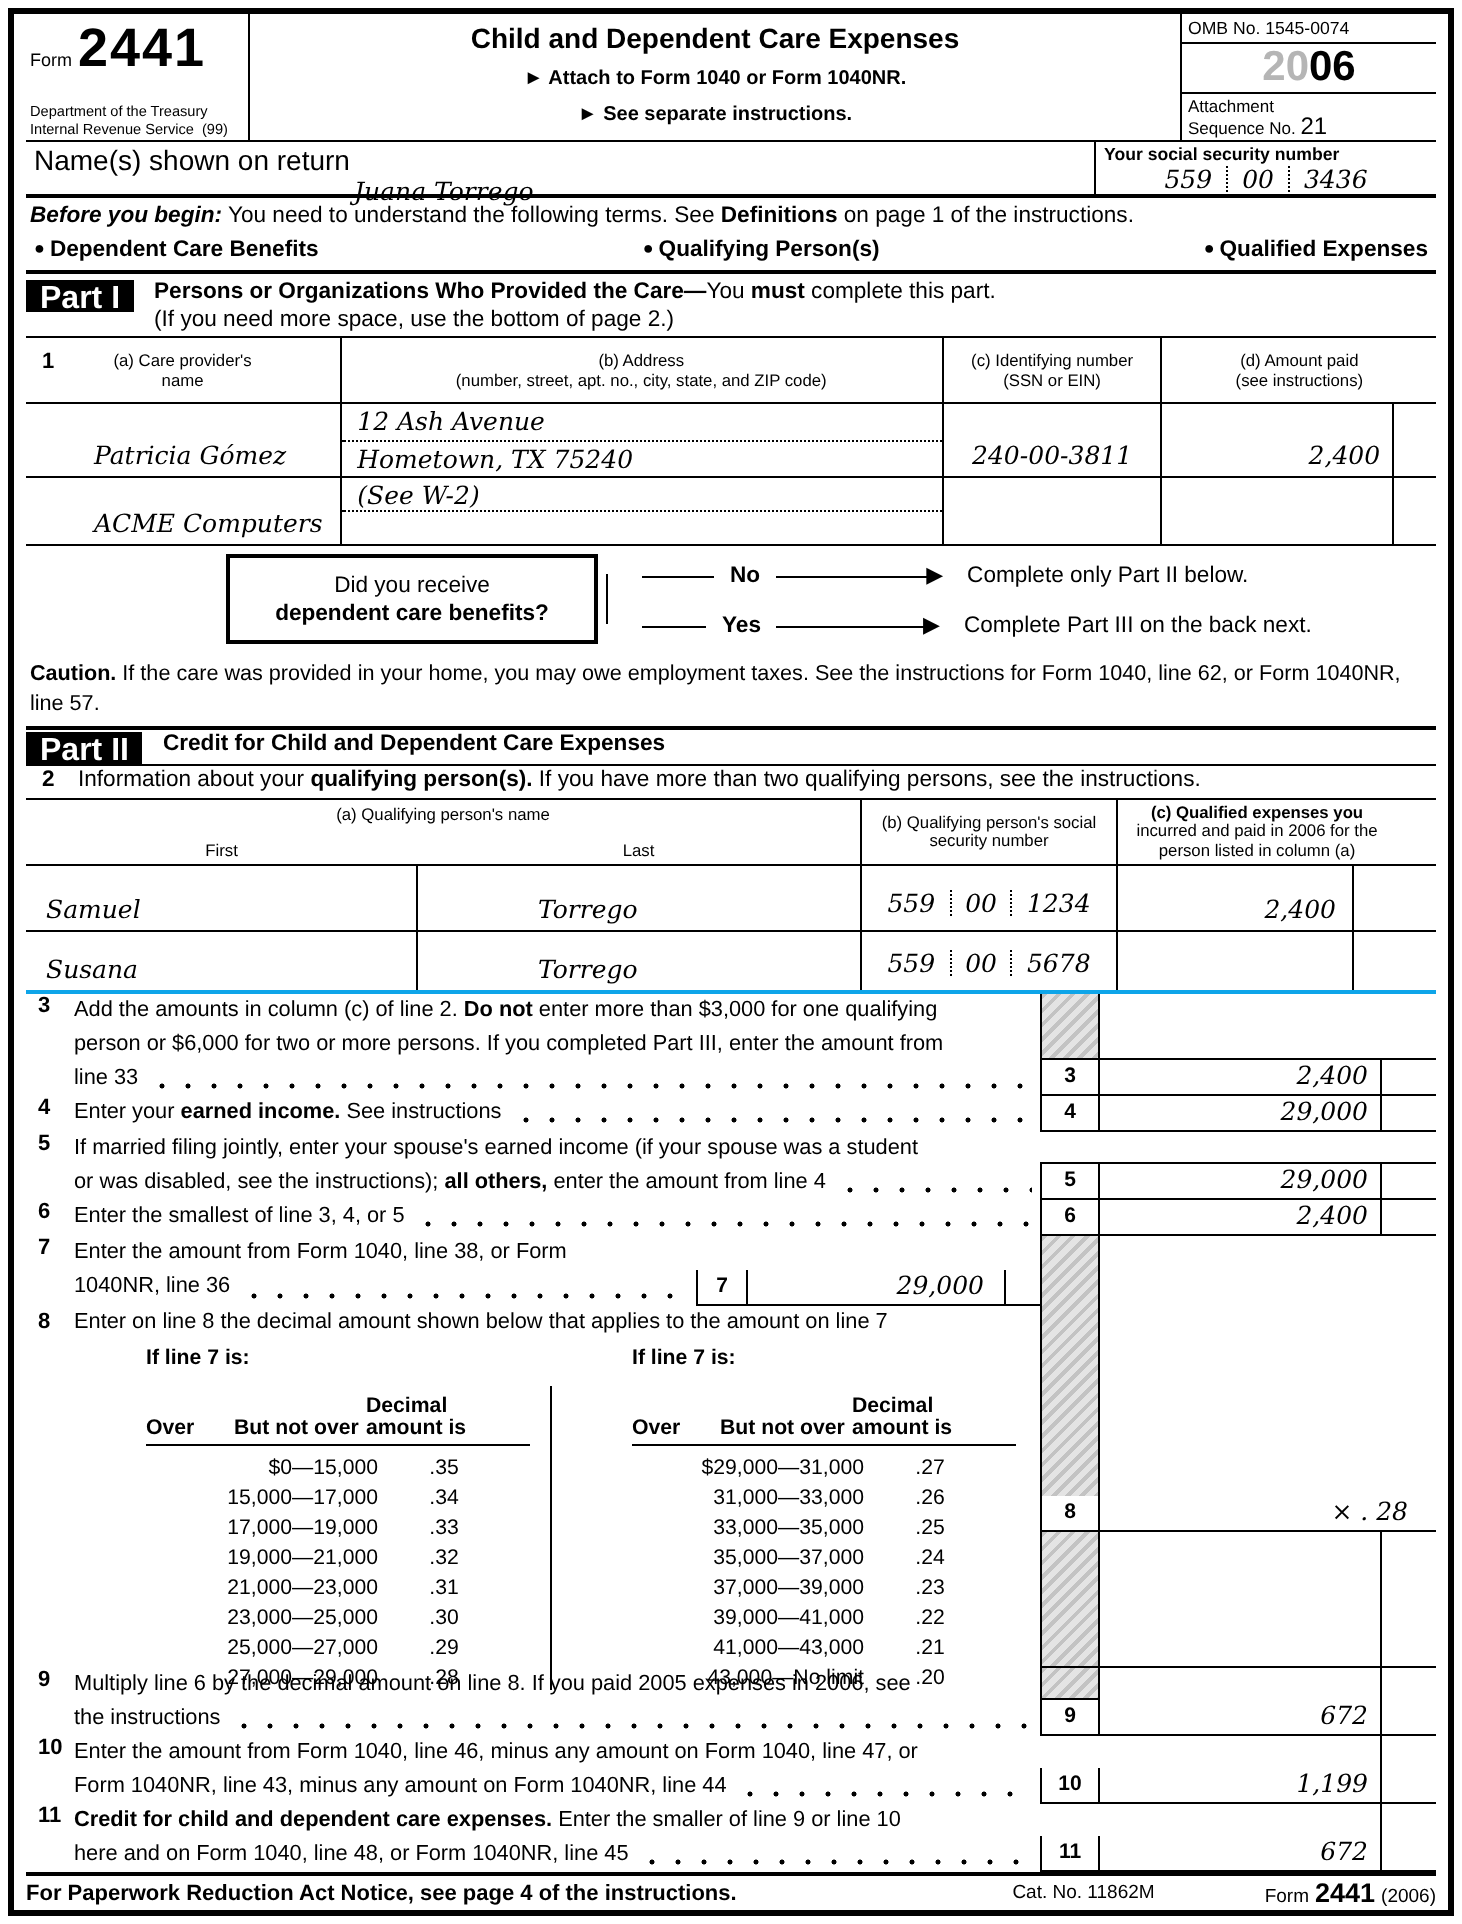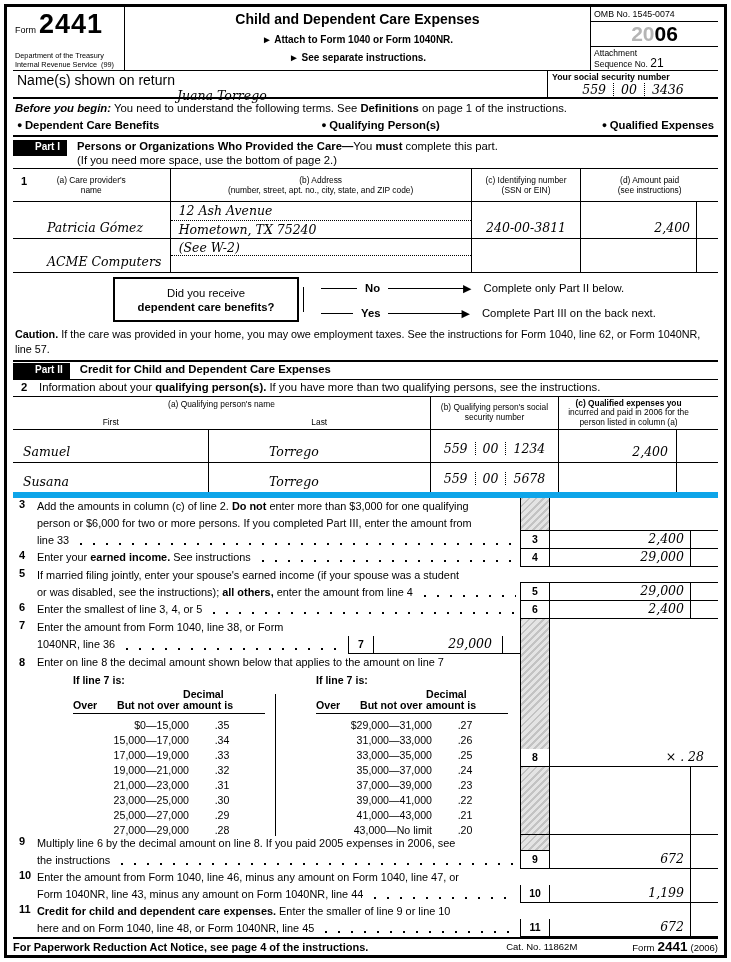--- a/index.html
+++ b/index.html
@@ -35,21 +35,21 @@
   .ssnval { display:flex; justify-content:center; align-items:center; }
   .ssep { border-left:1.5px dotted #000; height:13px; margin:0 7px; }
 
   
   .before { padding:3px 2px 0 2px; font-size:11.3px; border-bottom:2px solid #000; }
   .bullets { display:flex; justify-content:space-between; font-weight:bold; font-size:11.3px; padding:5px 2px 4px 2px; }
   .bullet::before { content:"● "; font-size:9px; vertical-align:1px; }
 
   
   .parthead { display:flex; padding:3px 0 1px 0; font-size:11.3px; }
-  .partbox { background:#000; color:#fff; font-weight:bold; font-size:10px; padding:1px 7px 2px 22px; margin-right:10px; height:16px; }
+  .partbox { background:#000; color:#fff; font-weight:bold; font-size:16px; padding:1px 7px 2px 7px; margin-right:10px; height:16px; }
   .p1h-text { line-height:13.5px; }
   .p2bar { display:flex; border-top:2px solid #000; border-bottom:1.5px solid #000; padding:1px 0; font-size:11.3px; height:20px; }
   .p2bar .partbox { margin-right:10px; }
 
   
   .p1table { border:1px solid #000; border-left:none; border-right:none; }
   .p1r { display:flex; }
   .p1r + .p1r { border-top:1px solid #000; }
   .p1c { border-right:1px solid #000; }
   .p1c:last-child { border-right:none; }
@@ -77,21 +77,21 @@
   .arrow { font-size:11px; line-height:11px; margin-left:-1px; }
   .bq-lab { margin:0 8px; font-weight:bold; }
   .bq-res { margin-left:12px; }
 
   
   .caution { font-size:10.8px; line-height:15px; padding:4px 2px 3px 2px; height:38px; }
 
   
   .l2intro { font-size:11.3px; padding:1px 0 2px 2px; height:17px; display:flex; }
   .l2intro .no { font-weight:bold; width:24px; padding-left:6px; }
-  .l2table { border-top:1px solid #000; border-bottom:6px solid #0ea5e9; }
+  .l2table { border-top:1px solid #000; border-bottom:2px solid #0ea5e9; }
   .l2hd { display:flex; height:33px; font-size:8.4px; text-align:center; border-bottom:1px solid #000; }
   .l2hd .cA { width:418px; border-right:1px solid #000; display:flex; flex-direction:column; }
   .l2hd .cA .lab { padding-top:2px; }
   .l2hd .fl { display:flex; flex:1; align-items:flex-end; padding-bottom:2px; }
   .l2hd .fi { width:196px; } .l2hd .la { width:222px; }
   .l2hd .cB { width:128px; border-right:1px solid #000; display:flex; flex-direction:column; justify-content:center; line-height:9.5px; }
   .l2hd .cC { width:139px; display:flex; flex-direction:column; justify-content:center; line-height:9.5px; }
   .l2r { display:flex; }
   .l2r + .l2r { border-top:1px solid #000; }
   .l2r1 { height:32px; } .l2r2 { height:30px; }
@@ -128,21 +128,21 @@
 
   
   .inbox { display:inline-flex; border-bottom:1px solid #000; height:18px; align-self:flex-end; }
   .inum { width:26px; border-left:1px solid #000; border-right:1px solid #000; text-align:center; font-weight:bold; font-size:10.5px; line-height:17px; }
   .iamt { width:128px; text-align:right; padding-right:10px; line-height:15px; }
   .icent { width:18px; border-left:1px solid #000; }
 
   
   .dectables { display:flex; margin:3px 0 0 36px; font-size:10.6px; }
   .dectable { width:192px; }
-  .dcap { font-weight:bold; margin-bottom:3px; }
+  .dcap { font-weight:bold; margin-bottom:13px; }
   .dechead { display:flex; align-items:flex-end; border-bottom:1.5px solid #000; font-weight:bold; line-height:11px; padding-bottom:2px; }
   .h-over { width:44px; } .h-butnot { width:66px; } .h-dec { width:64px; }
   .decbody { padding-top:4px; }
   .dec-row { display:flex; line-height:15px; }
   .dec-range { width:116px; text-align:right; }
   .dec-val { width:66px; text-align:center; }
   .divider { width:1px; background:#000; margin:20px 40px 2px 10px; }
 
   
   .footer { margin-top:auto; border-top:2px solid #000; display:flex; align-items:center; height:20px; font-size:9.5px; }

